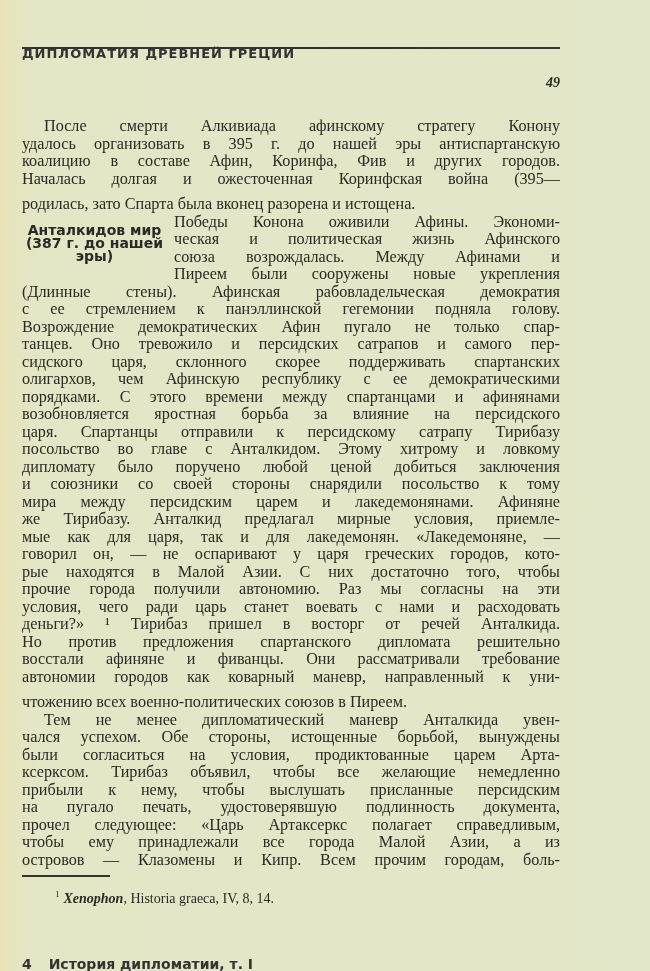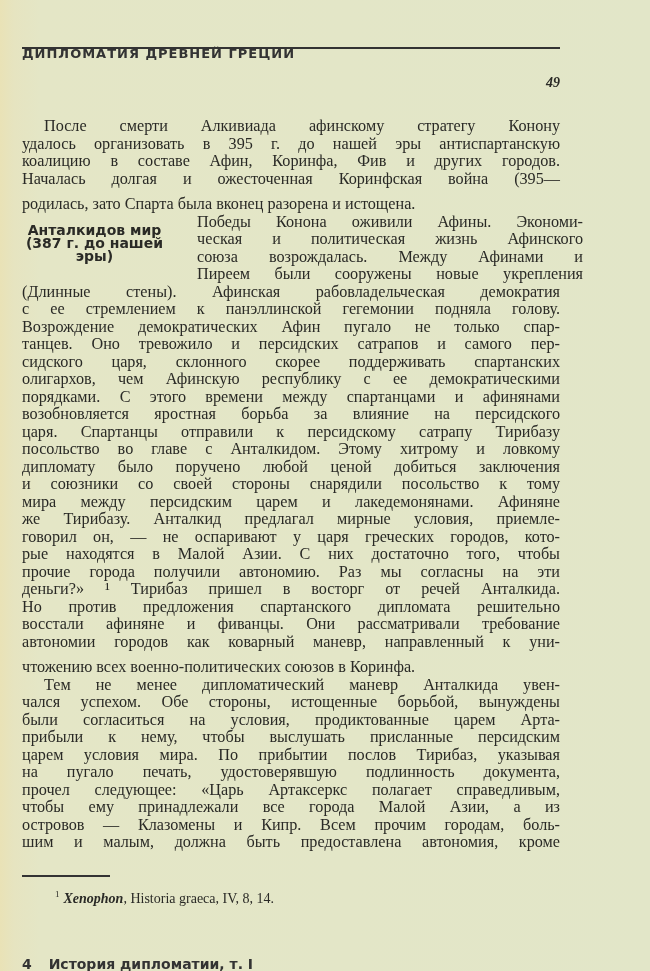--- a/index.html
+++ b/index.html
@@ -30,21 +30,21 @@
     font-size: 16.2px; line-height: 17.5px; text-align: justify;
   }
   .line { display: block; white-space: nowrap; text-align: justify; text-align-last: justify; height: 17.5px; }
   .line.last { text-align-last: left; margin-top: 8px; }
   .indent { padding-left: 22px; }
   .side-block { position: relative; height: 70px; }
   .side-note {
     position: absolute; left: 0; top: 10px; width: 145px; text-align: center;
     font-family: "DejaVu Sans", sans-serif; font-weight: bold; font-size: 14px; line-height: 13px;
   }
-  .side-text { position: absolute; left: 152px; width: 386px; top: 0; margin-left: 23px; }
+  .side-text { position: absolute; left: 152px; width: 386px; top: 0; }
   .footnote-rule { position: absolute; left: 0; top: 875px; width: 88px; height: 1.5px; background: #333; }
   .footnote { position: absolute; left: 33px; top: 889px; font-size: 14px; }
   .footnote em { font-style: italic; font-weight: bold; }
   .fn-sup { font-size: 9px; vertical-align: super; margin-right: 4px; }
   .signature {
     position: absolute; left: 0; top: 956px; font-family: "DejaVu Sans", sans-serif;
     font-size: 14px; font-weight: bold; color: #333;
   }
   .signature .sig-num { margin-right: 12px; }
 </style>
@@ -89,41 +89,42 @@
       <span class="line">сидского царя, склонного скорее поддерживать спартанских</span>
       <span class="line">олигархов, чем Афинскую республику с ее демократическими</span>
       <span class="line">порядками. С этого времени между спартанцами и афинянами</span>
       <span class="line">возобновляется яростная борьба за влияние на персидского</span>
       <span class="line">царя. Спартанцы отправили к персидскому сатрапу Тирибазу</span>
       <span class="line">посольство во главе с Анталкидом. Этому хитрому и ловкому</span>
       <span class="line">дипломату было поручено любой ценой добиться заключения</span>
       <span class="line">и союзники со своей стороны снарядили посольство к тому</span>
       <span class="line">мира между персидским царем и лакедемонянами. Афиняне</span>
       <span class="line">же Тирибазу. Анталкид предлагал мирные условия, приемле-</span>
+      <span class="line">мые как для царя, так и для лакедемонян. «Лакедемоняне, —</span>
       <span class="line">говорил он, — не оспаривают у царя греческих городов, кото-</span>
       <span class="line">рые находятся в Малой Азии. С них достаточно того, чтобы</span>
       <span class="line">прочие города получили автономию. Раз мы согласны на эти</span>
+      <span class="line">условия, чего ради царь станет воевать с нами и расходовать</span>
       <span class="line">деньги?» ¹ Тирибаз пришел в восторг от речей Анталкида.</span>
       <span class="line">Но против предложения спартанского дипломата решительно</span>
       <span class="line">восстали афиняне и фиванцы. Они рассматривали требование</span>
       <span class="line">автономии городов как коварный маневр, направленный к уни-</span>
-      <span class="line last">чтожению всех военно-политических союзов в Коринфа.</span>
+      <span class="line last">чтожению всех военно-политических союзов в Пиреем.</span>
     </div>
 
     <div>
       <span class="line indent">Тем не менее дипломатический маневр Анталкида увен-</span>
       <span class="line">чался успехом. Обе стороны, истощенные борьбой, вынуждены</span>
       <span class="line">были согласиться на условия, продиктованные царем Арта-</span>
+      <span class="line">ксерксом. Тирибаз объявил, чтобы все желающие немедленно</span>
       <span class="line">прибыли к нему, чтобы выслушать присланные персидским</span>
-      <span class="line">царем условия мира. По прибытии послов Тирибаз, указывая</span>
       <span class="line">на пугало печать, удостоверявшую подлинность документа,</span>
       <span class="line">прочел следующее: «Царь Артаксеркс полагает справедливым,</span>
       <span class="line">чтобы ему принадлежали все города Малой Азии, а из</span>
       <span class="line">островов — Клазомены и Кипр. Всем прочим городам, боль-</span>
-      <span class="line">шим и малым, должна быть предоставлена автономия, кроме</span>
     </div>
   </div>
 
   <div class="footnote-rule"></div>
   <div class="footnote">
     <span class="fn-sup">1</span><em>Xenophon</em><span>, Historia graeca, IV, 8, 14.</span>
   </div>
 
   <div class="signature">
     <span class="sig-num">4</span>

